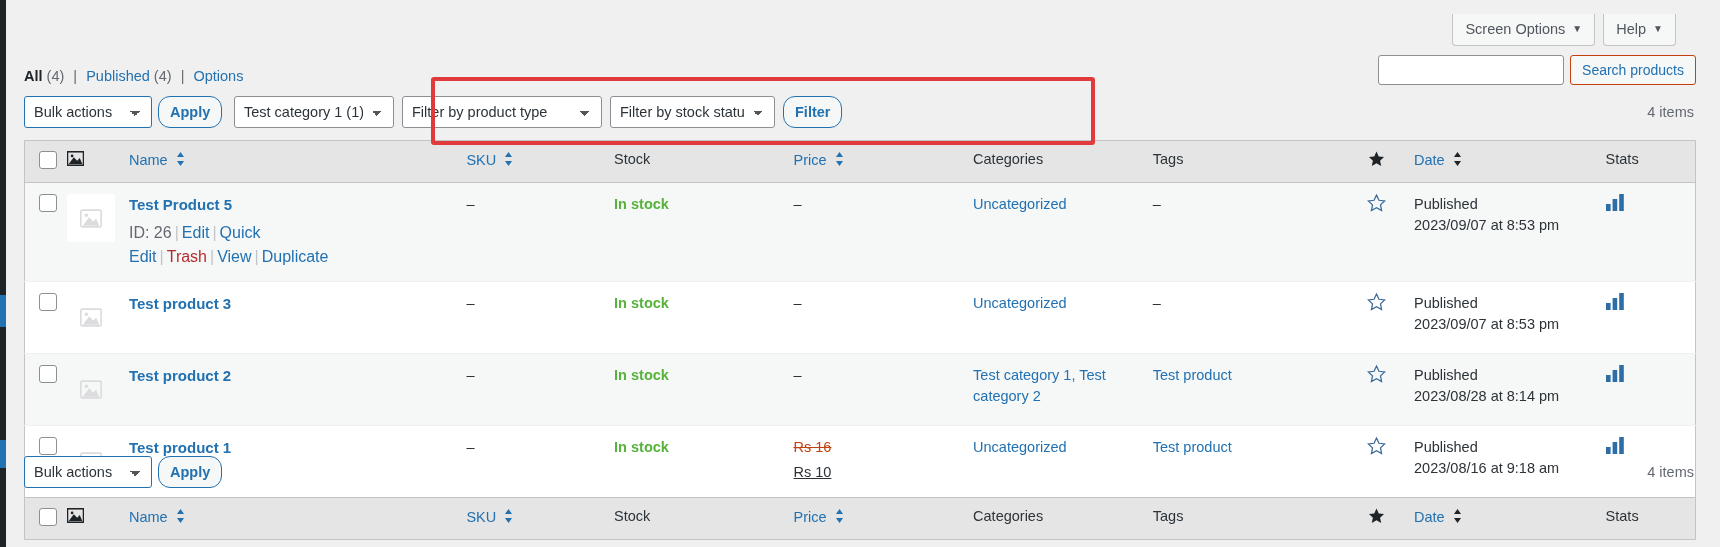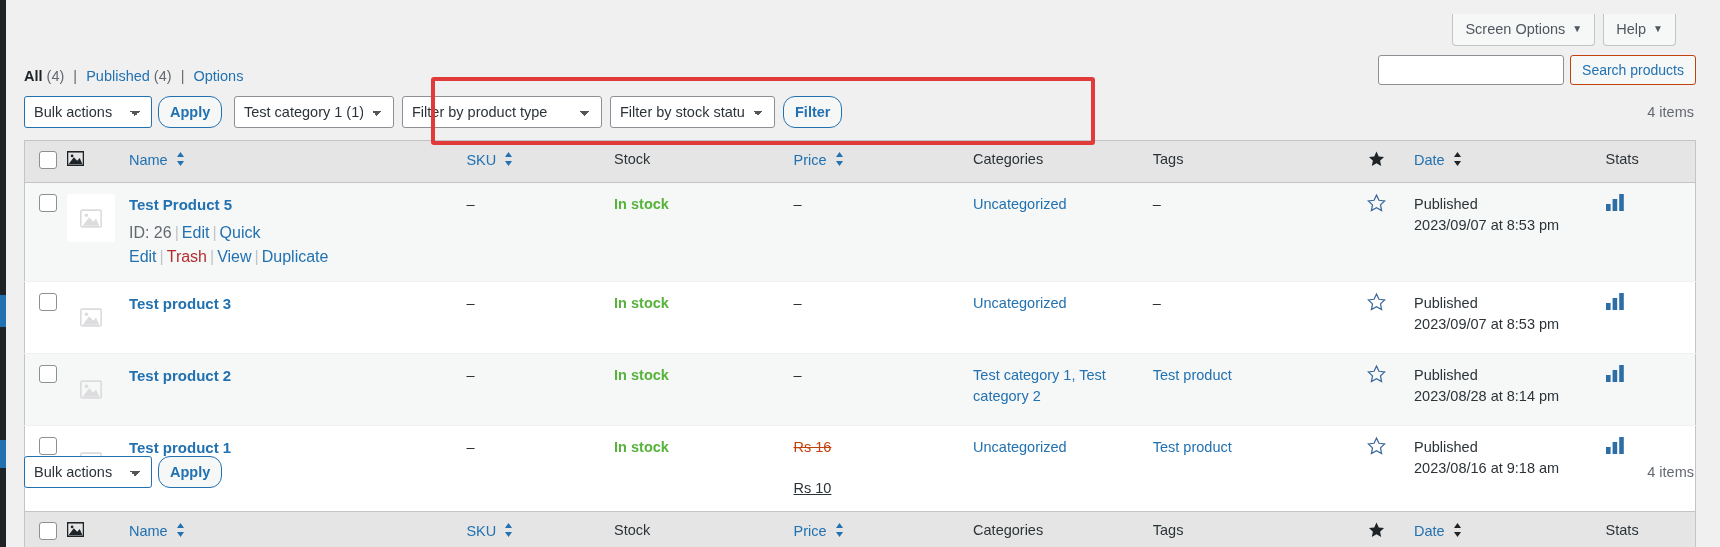--- a/index.html
+++ b/index.html
@@ -142,21 +142,21 @@
     cursor: pointer; display: inline-block;
   }
   .row-actions { font-size: 16px; color: #646970; margin-top: 5px; line-height: 1.5; }
   .row-actions a { color: #2271b1; text-decoration: none; cursor: pointer; }
   .row-actions a.trash { color: #b32d2e; }
   .row-actions .pipe { color: #c3c4c7; margin: 0 3px; }
 
   .dash { color: #646970; }
   .instock { color: #57b33c; font-weight: 700; }
   .price del { color: #c2410c; text-decoration: line-through; }
-  .price ins { color: #2c3338; text-decoration: underline; display: block; margin-top: 20px; }
+  .price ins { color: #2c3338; text-decoration: underline; display: block; margin-top: 4px; }
   .link { color: #2271b1; text-decoration: none; cursor: pointer; }
   .date-status { color: #2c3338; }
   .date-val { color: #2c3338; }
 
   .star { cursor: pointer; display: inline-block; }
   .stats-icon { cursor: pointer; display: inline-block; }
 
   .tablenav-bottom { position: absolute; left: 0; top: 456px; width: 100%; height: 34px; }
 </style>
 </head>

